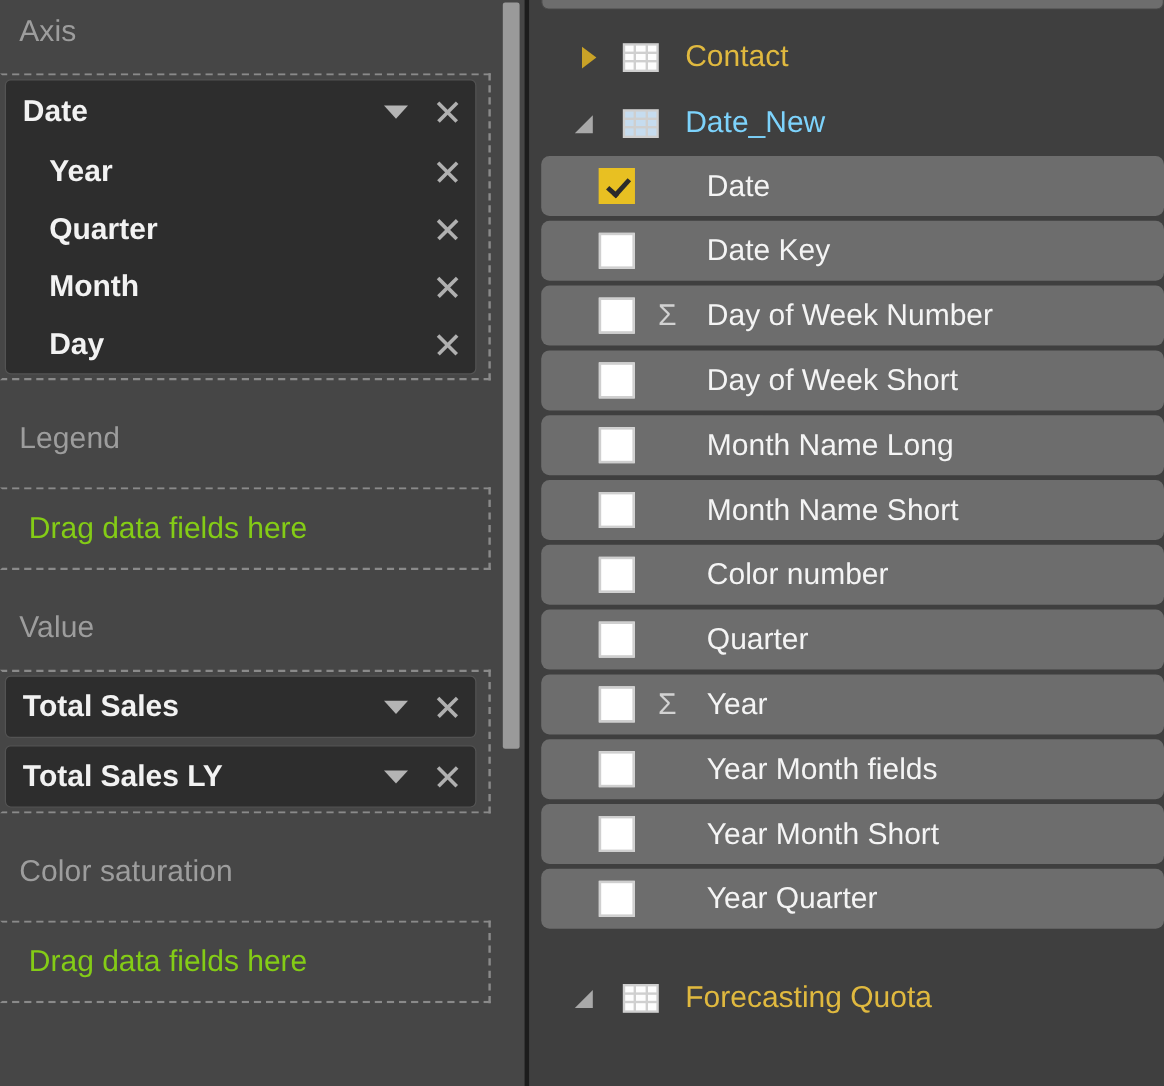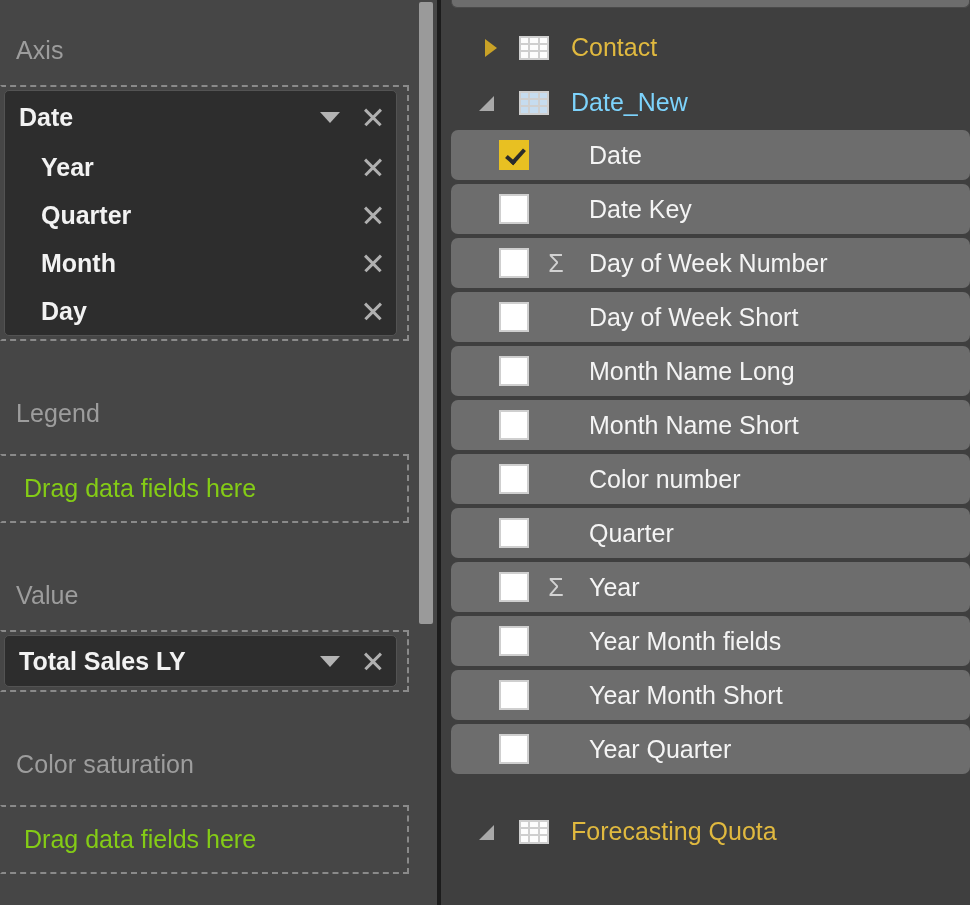--- a/index.html
+++ b/index.html
@@ -34,21 +34,20 @@
   .well-scroll {
     position: absolute;
     inset: 0 18px 0 0;
   }
 
   .well-label {
     color: #9d9d9d;
     font-size: 25px;
     letter-spacing: .1px;
     padding-left: 16px;
-    margin-top: 24px;
   }
 
   .dropzone {
     border-top: 2px dashed #8a8a8a;
     border-bottom: 2px dashed #8a8a8a;
     border-left: 2px dashed transparent;
     border-right: 2px dashed #8a8a8a;
     margin-right: 10px;
   }
 
@@ -337,20 +336,27 @@
         <span class="dz-placeholder">Drag data fields here</span>
       </div>
 
       <div class="spacer-34"></div>
       <div class="well-label">Value</div>
       <div class="spacer-20"></div>
 
       <div class="dropzone">
         <div class="chip-wrap">
           <div class="chip">
+            <span class="chip-name">Total Sales</span>
+            <span class="caret-down"></span>
+            <span class="x-icon"></span>
+          </div>
+        </div>
+        <div class="chip-wrap">
+          <div class="chip">
             <span class="chip-name">Total Sales LY</span>
             <span class="caret-down"></span>
             <span class="x-icon"></span>
           </div>
         </div>
       </div>
 
       <div class="spacer-34"></div>
       <div class="well-label">Color saturation</div>
       <div class="spacer-26"></div>

